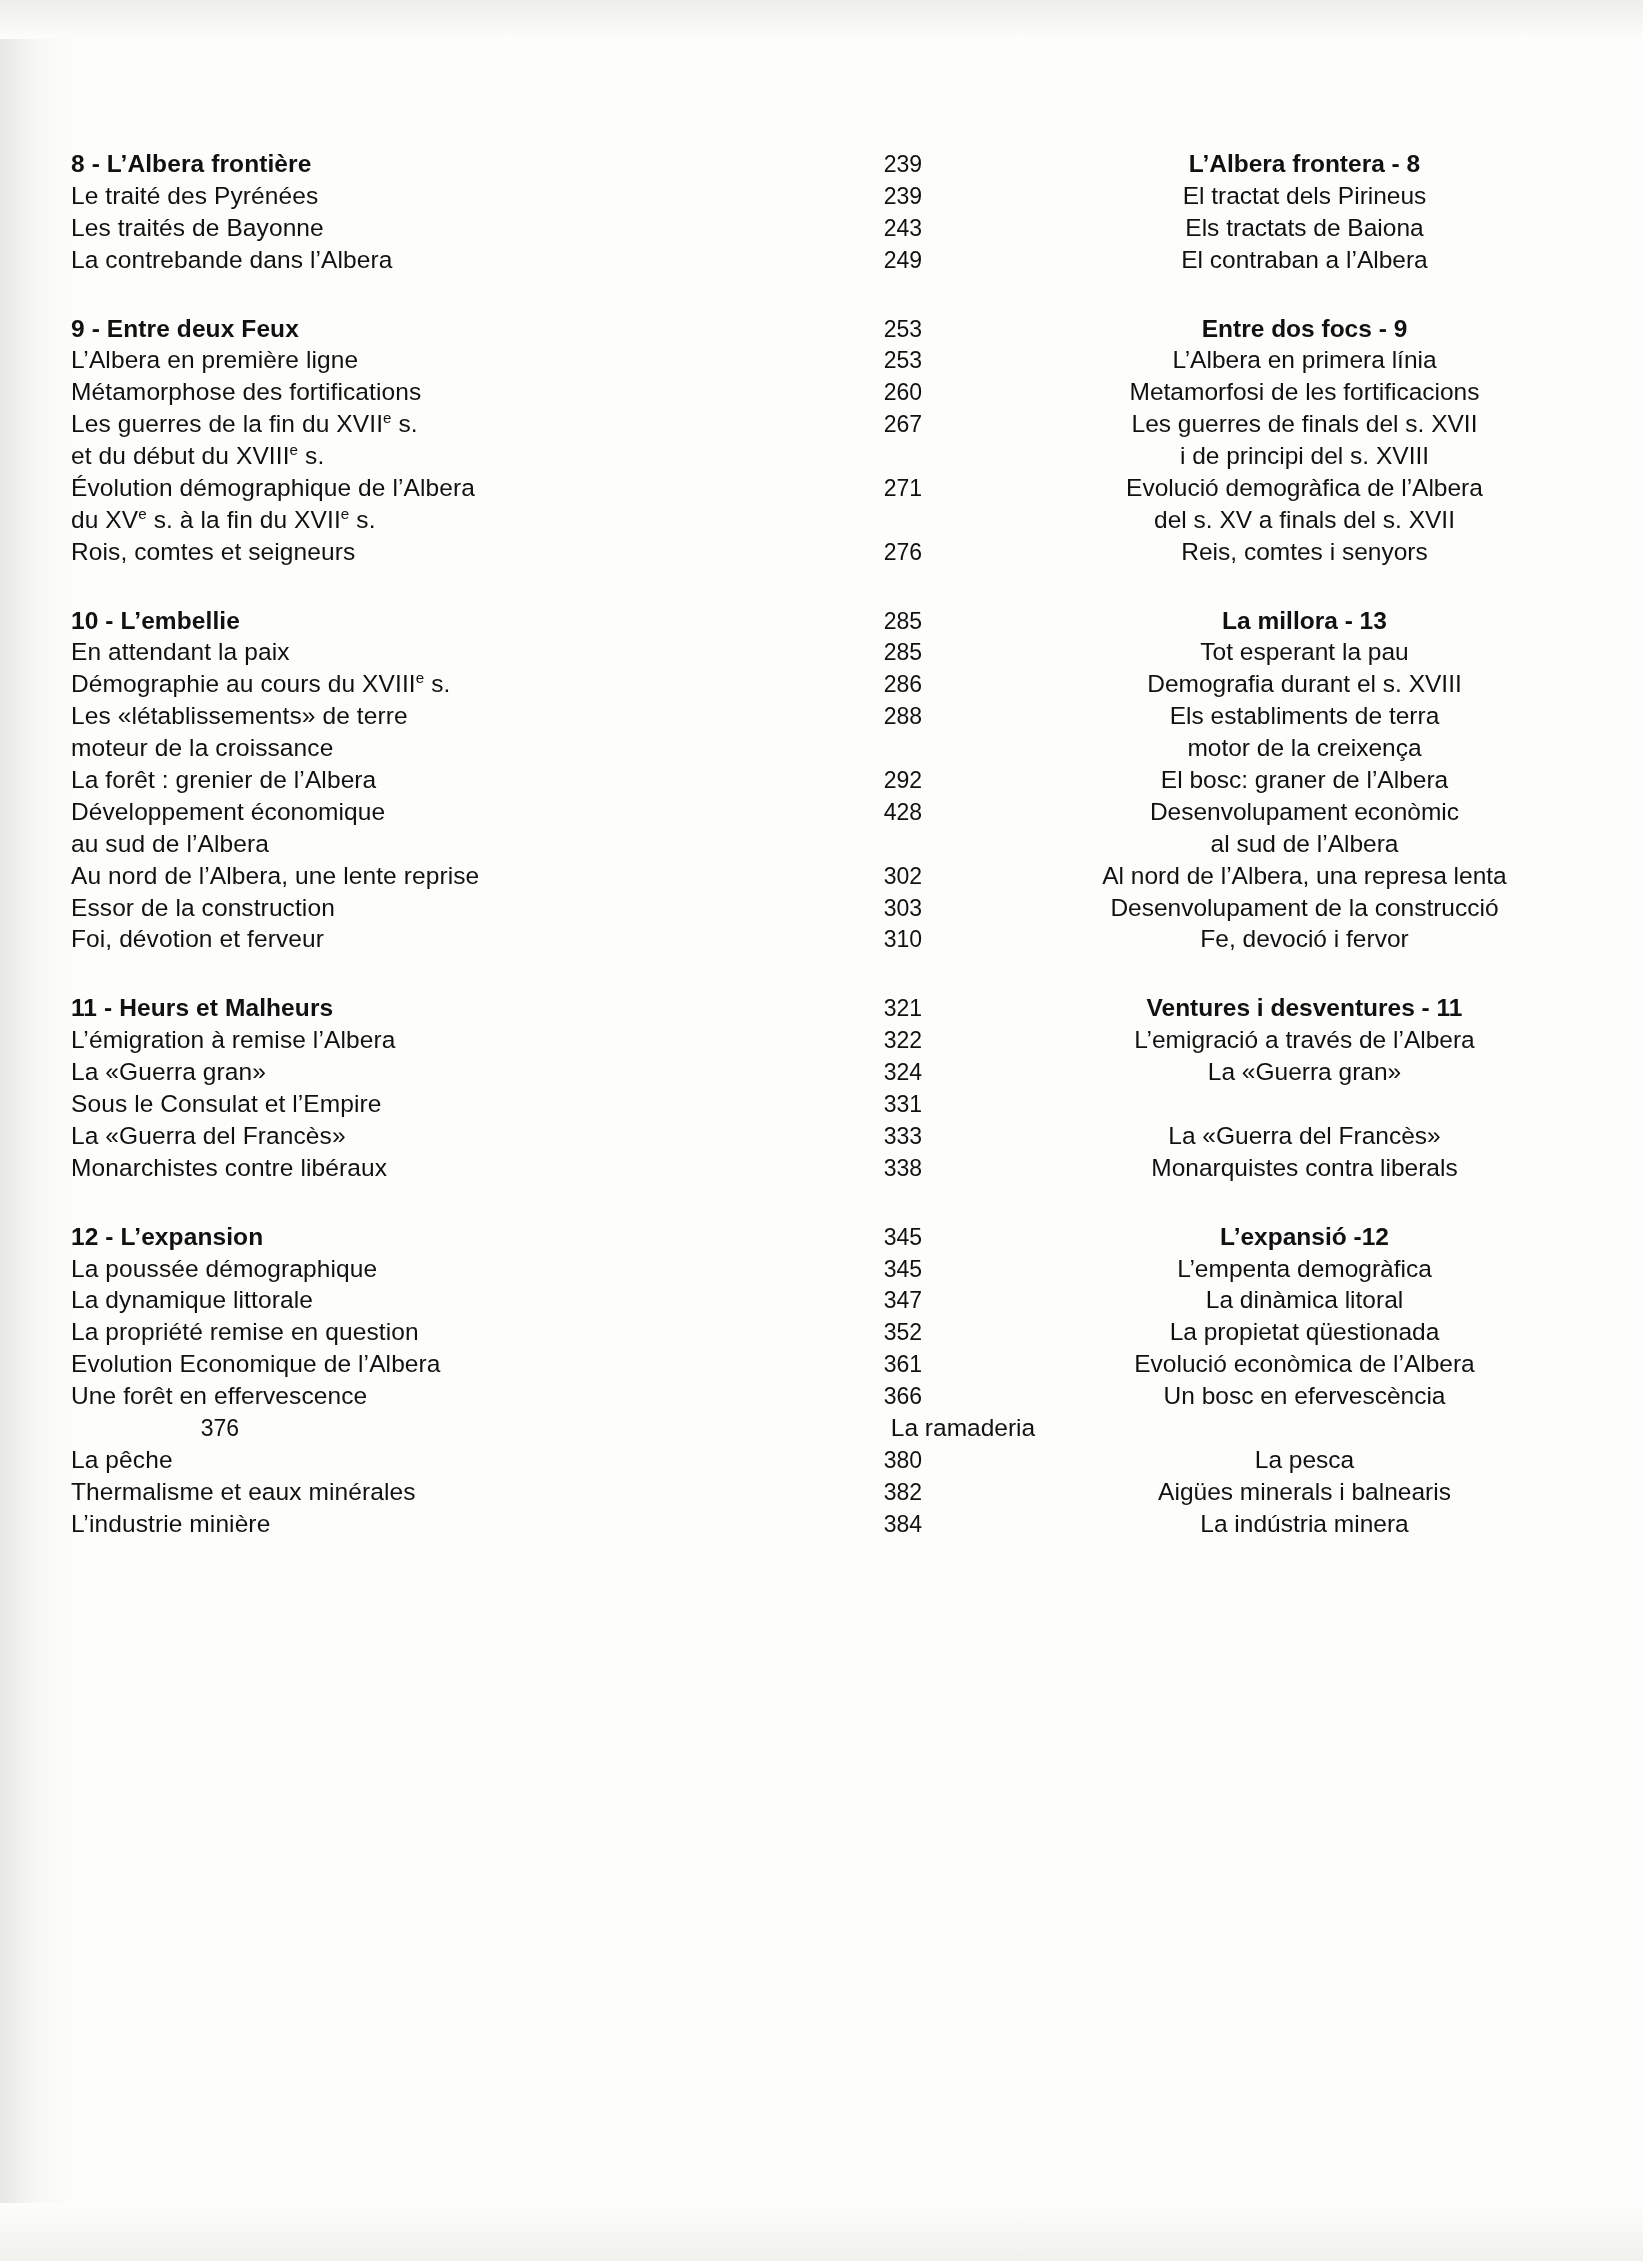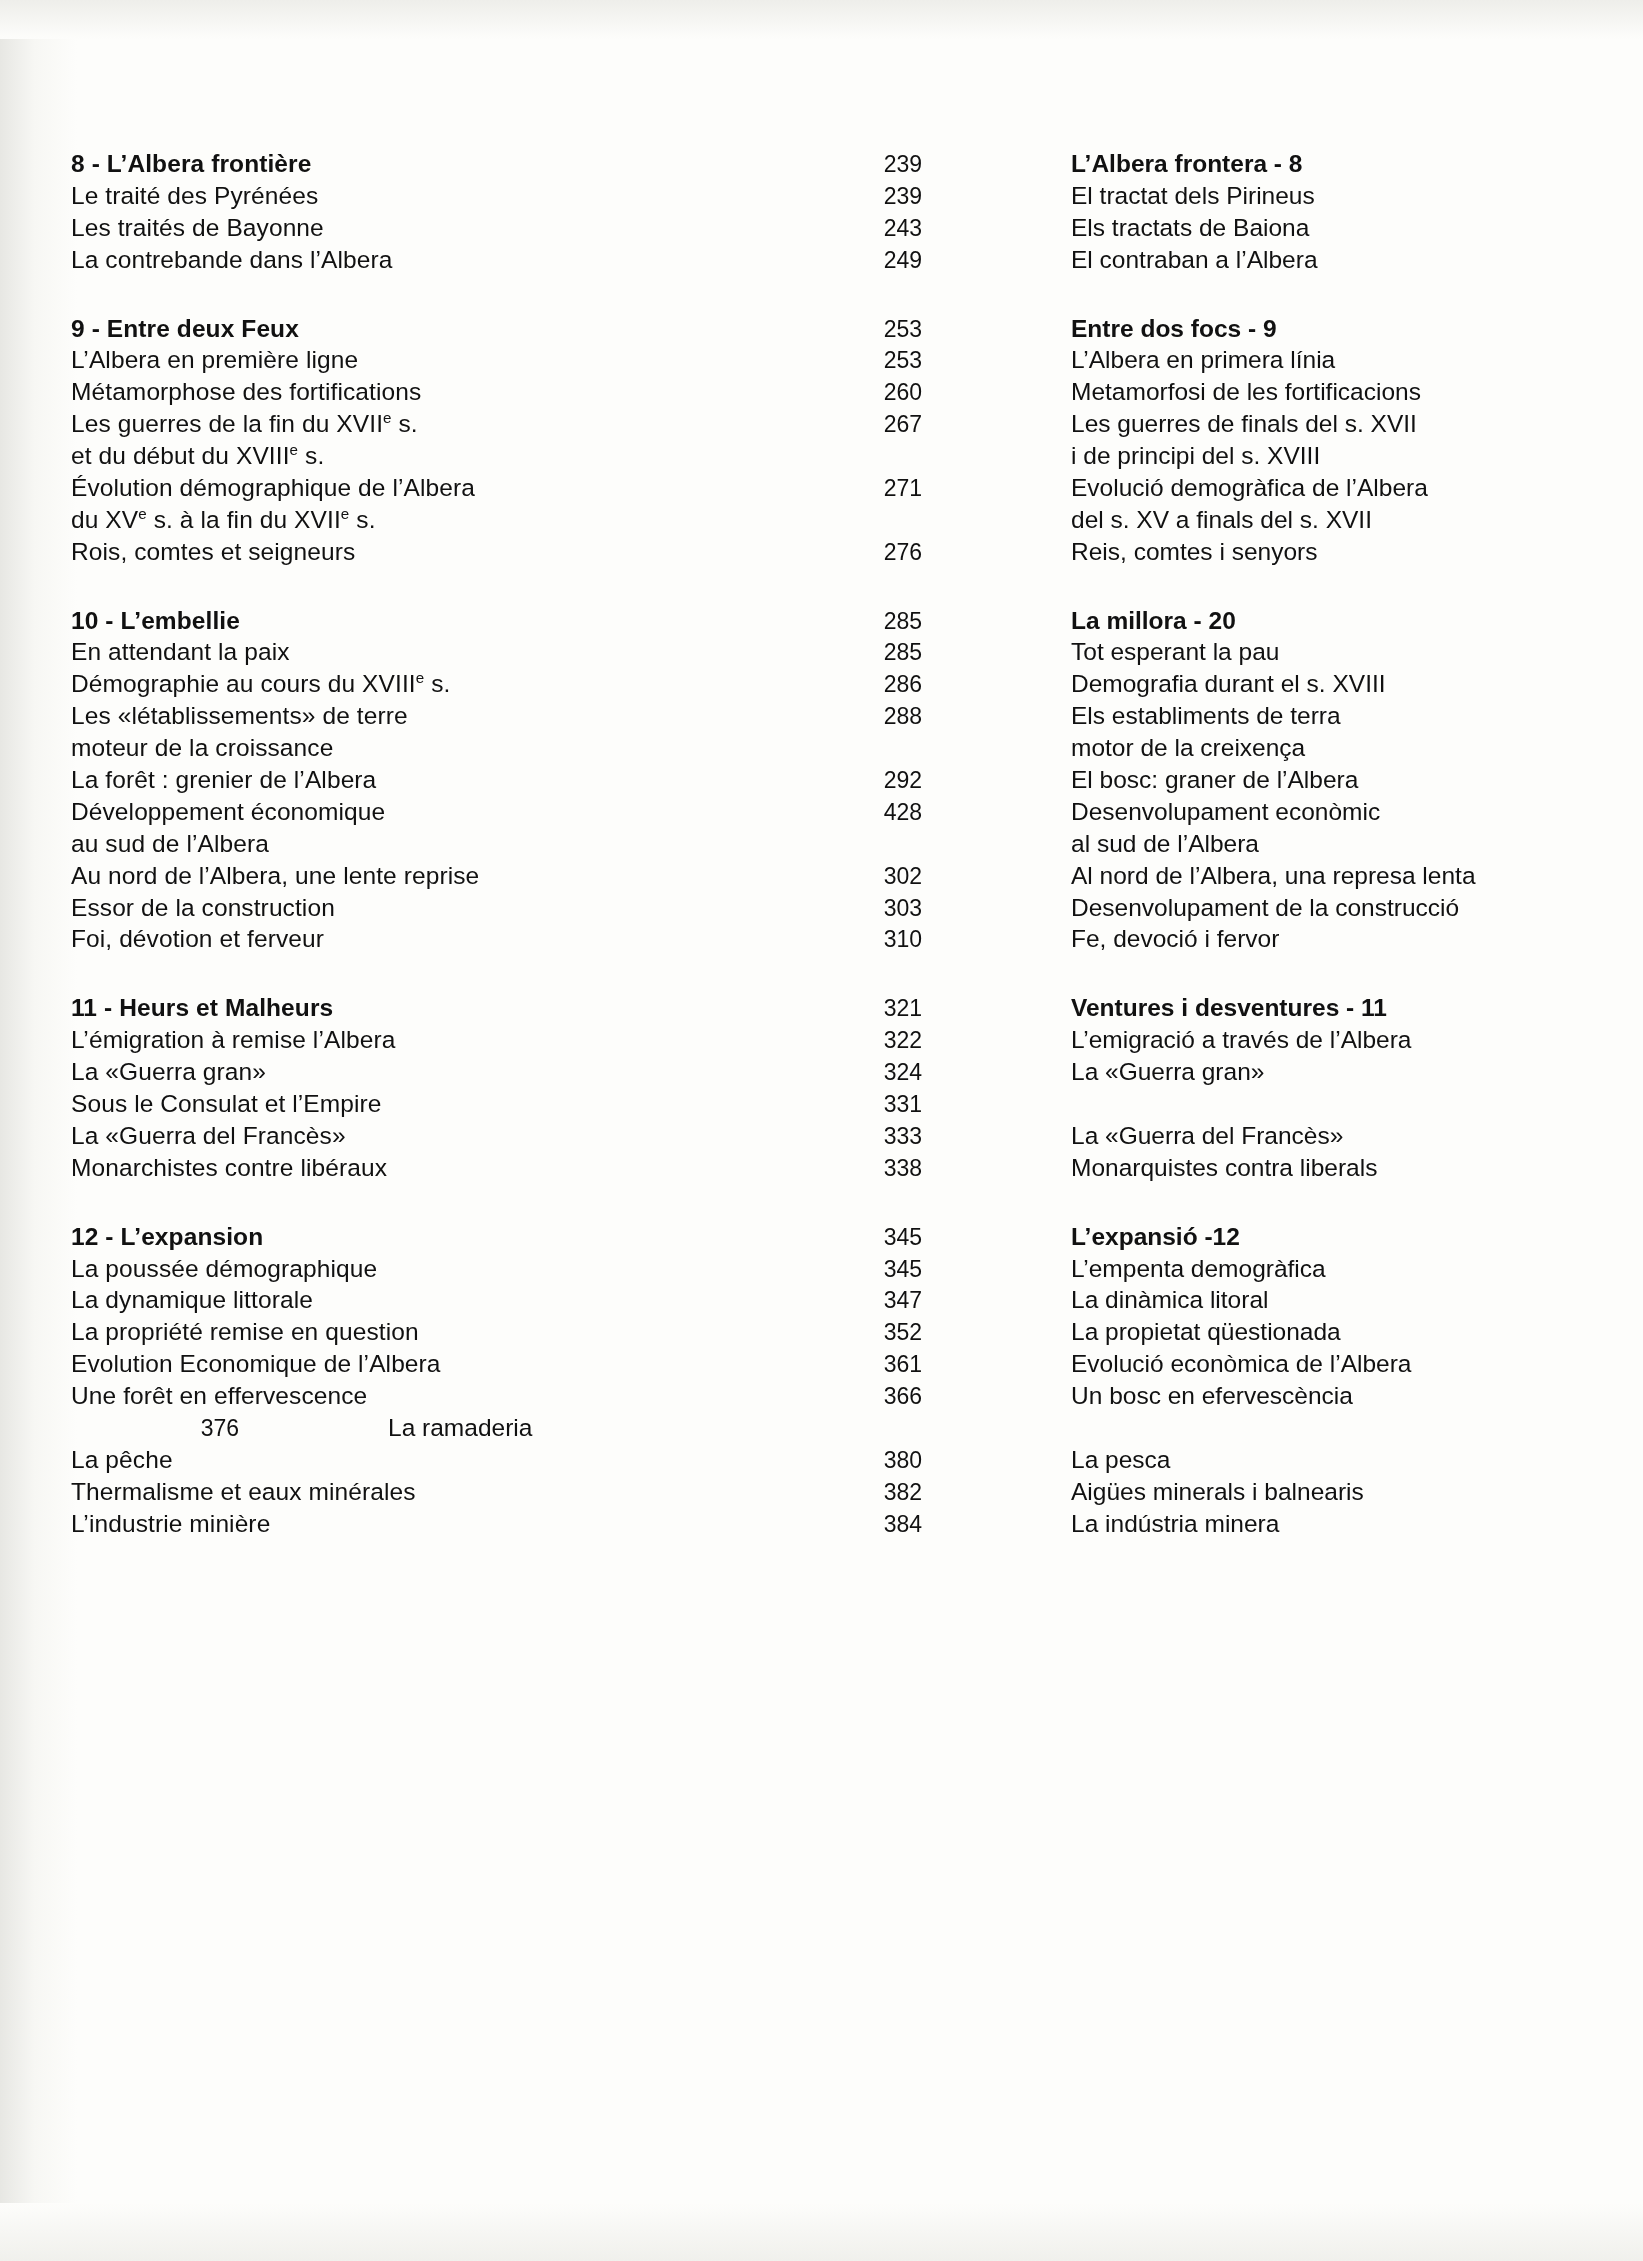--- a/index.html
+++ b/index.html
@@ -67,21 +67,21 @@
     font-size: 23px;
     text-align: right;
     padding-right: 27px;
   }
   .col-gap {
     flex: 0 0 122px;
   }
   .col-ca {
     flex: 1 1 auto;
     font-size: 24.5px;
-    text-align: left;
+    text-align: center;
     padding-right: 34px;
     white-space: nowrap;
   }
   .chapter .col-fr,
   .chapter .col-ca {
     font-weight: bold;
   }
   .chapter .col-page {
     font-weight: normal;
   }
@@ -175,21 +175,21 @@
           <div class="col-page">276</div>
           <div class="col-gap"></div>
           <div class="col-ca">Reis, comtes i senyors</div>
         </div>
       </div>
       <div class="group">
         <div class="row chapter">
           <div class="col-fr">10 - L’embellie</div>
           <div class="col-page">285</div>
           <div class="col-gap"></div>
-          <div class="col-ca">La millora - 20</div>
+          <div class="col-ca">La millora - 13</div>
         </div>
         <div class="row">
           <div class="col-fr">En attendant la paix</div>
           <div class="col-page">285</div>
           <div class="col-gap"></div>
           <div class="col-ca">Tot esperant la pau</div>
         </div>
         <div class="row">
           <div class="col-fr">Démographie au cours du XVIII<sup>e</sup> s.</div>
           <div class="col-page">286</div>

